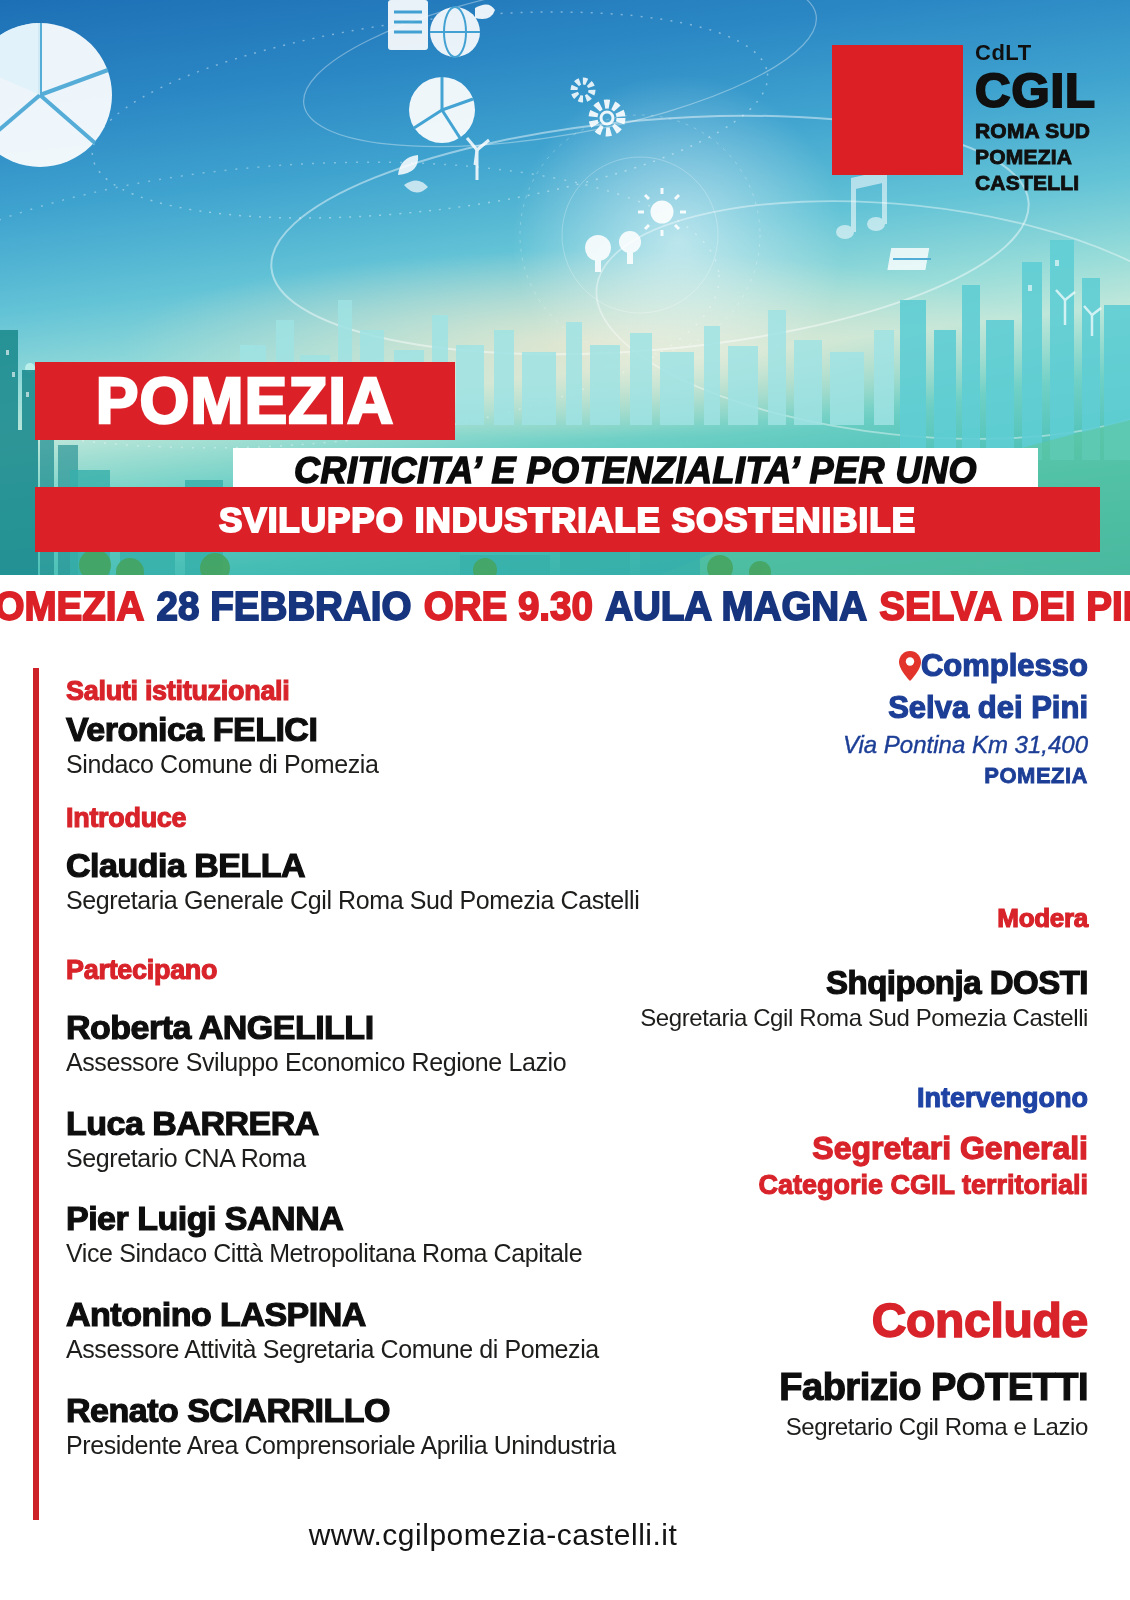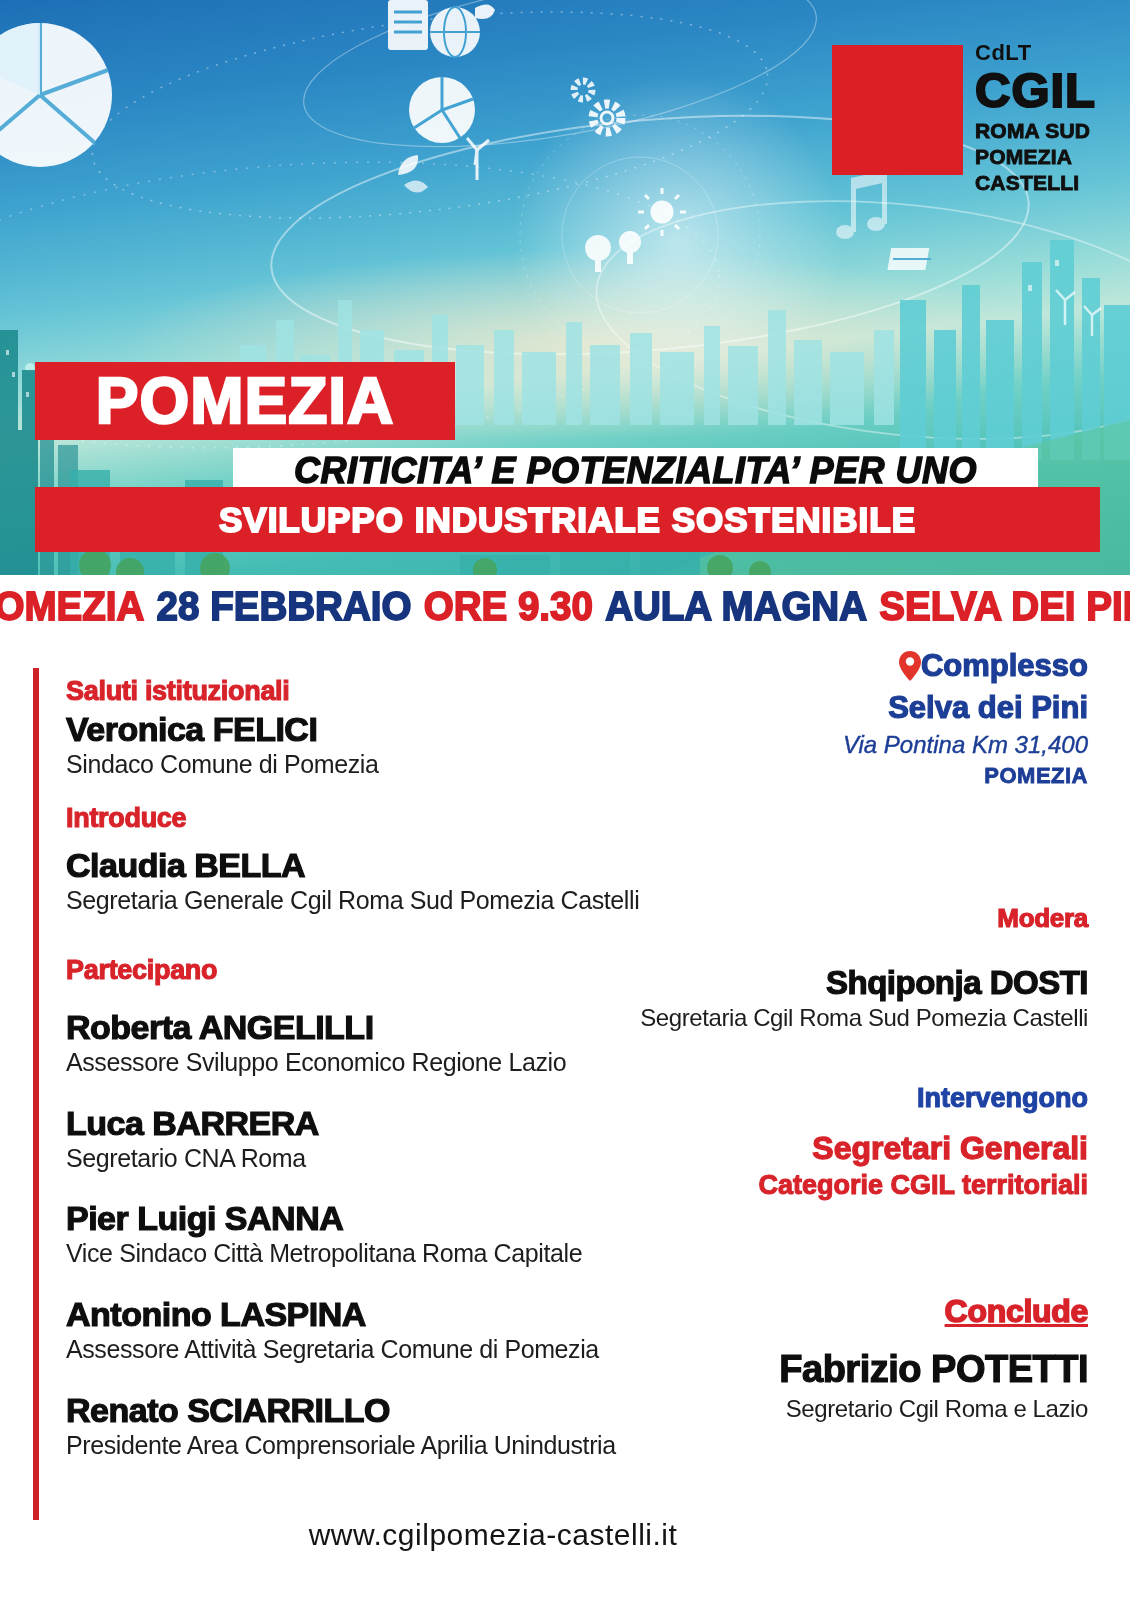--- a/index.html
+++ b/index.html
@@ -60,21 +60,21 @@
   .venue-city{font-size:22px;font-weight:bold;-webkit-text-stroke:.8px #1c3e96;margin-top:4px;letter-spacing:.5px;}
   .modera{top:903px;}
   .modera .sec-h{-webkit-text-stroke:1.2px #d8232a;font-size:26px;}
   .modera .p-name{margin-top:30px;font-size:33px;}
   .modera .p-role{font-size:24px;margin-top:2px;}
   .intervengono{top:1083px;}
   .interv-h{color:#1e43a4;font-size:27px;font-weight:bold;-webkit-text-stroke:1.1px #1e43a4;}
   .interv-l1{color:#d8232a;font-size:32px;font-weight:bold;-webkit-text-stroke:1.3px #d8232a;margin-top:16px;}
   .interv-l2{color:#d8232a;font-size:27px;font-weight:bold;-webkit-text-stroke:1.1px #d8232a;margin-top:3px;}
   .conclude{top:1293px;}
-  .conclude .sec-h{font-size:32px;text-decoration:underline;-webkit-text-stroke:1.6px #d8232a;}
+  .conclude .sec-h{font-size:48px;-webkit-text-stroke:1.6px #d8232a;}
   .conclude .p-name{margin-top:18px;font-size:38px;}
   .conclude .p-role{font-size:24px;margin-top:3px;}
   
   .site{position:absolute;left:0;top:1518px;width:986px;text-align:center;
     font-size:30px;color:#141414;letter-spacing:.5px;}
 </style>
 </head>
 <body>
 
 <div class="poster">

